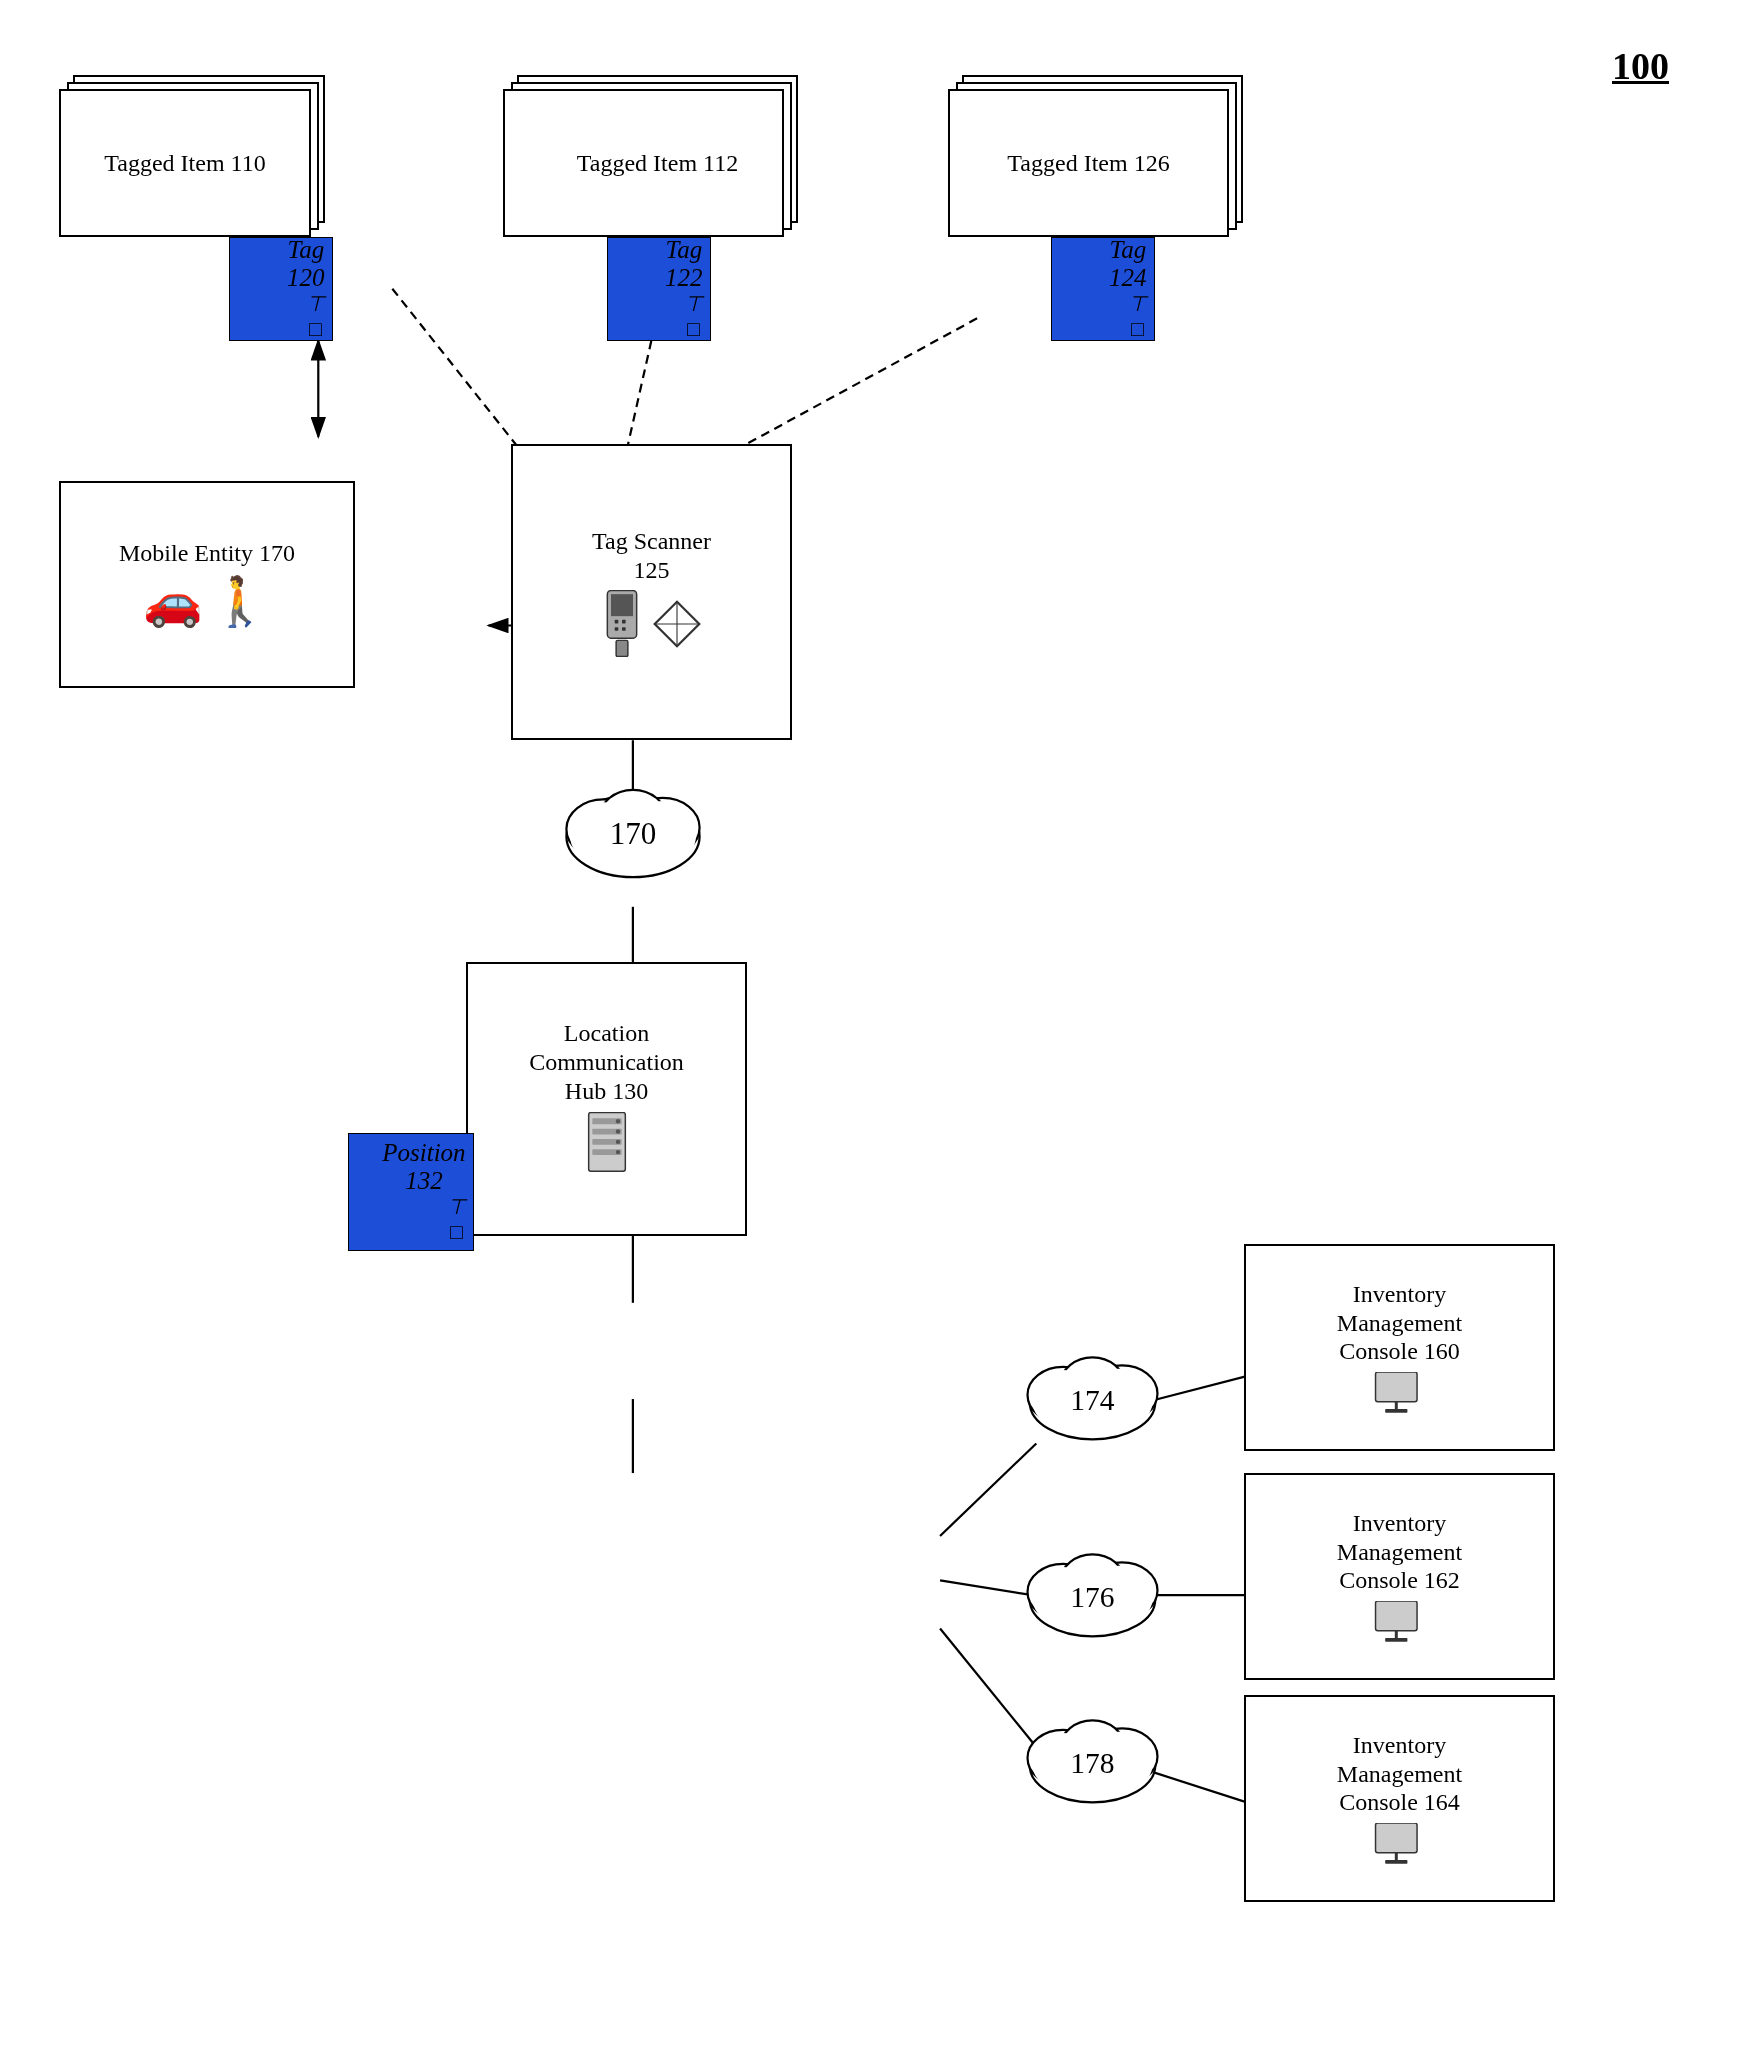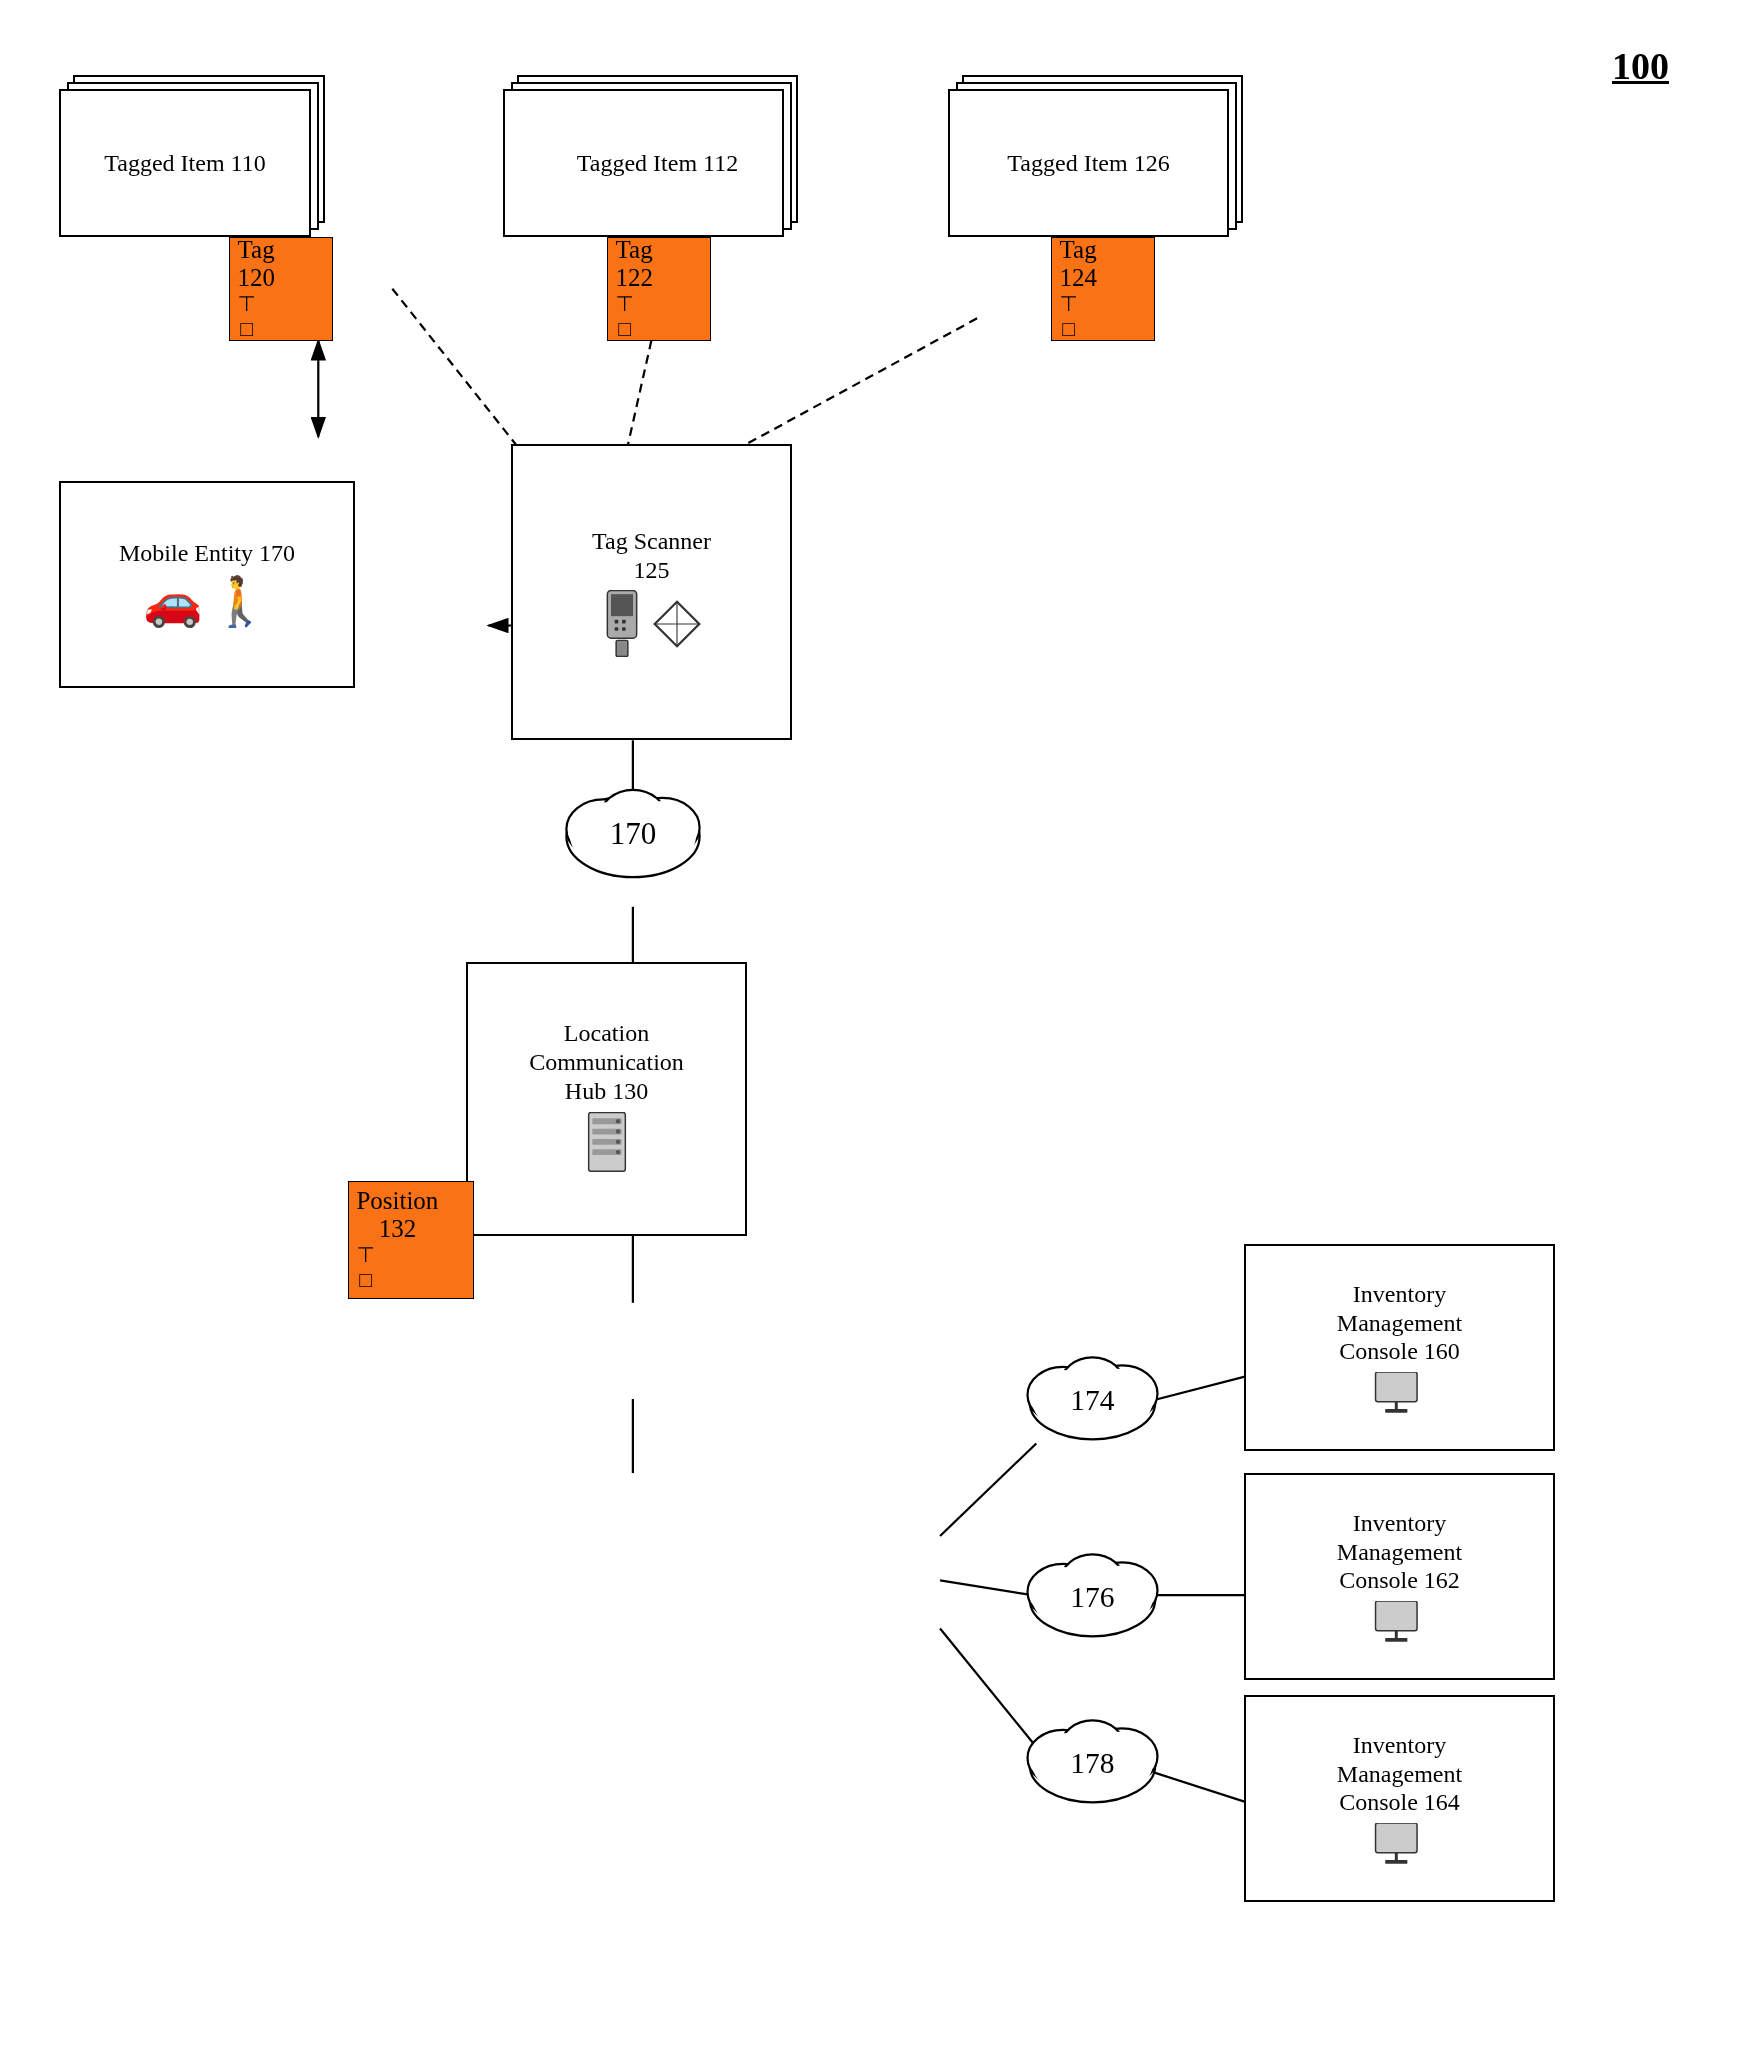--- a/index.html
+++ b/index.html
@@ -77,28 +77,29 @@
       top: 0; left: 0;
       width: 1758px;
       height: 2066px;
       pointer-events: none;
     }
 
     
     .tag-box {
       position: absolute;
       border: 1.5px solid #000;
-      background: #f97316;
+      background: #1d4ed8;
       display: flex;
       flex-direction: column;
-      align-items: flex-start;
+      align-items: flex-end;
       justify-content: center;
       text-align: center;
       font-size: 25px;
       padding: 3.7px 7.4px;
+      font-style: italic;
     }
 
     
     .icon-area {
       margin-top: 6px;
       display: flex;
       align-items: center;
       justify-content: center;
       gap: 7.4px;
     }
@@ -242,21 +243,21 @@
         <rect x="10" y="36" width="40" height="8" fill="#999" rx="1"></rect>
         <rect x="10" y="50" width="40" height="8" fill="#999" rx="1"></rect>
         <circle cx="45" cy="12" r="3" fill="#555"></circle>
         <circle cx="45" cy="26" r="3" fill="#555"></circle>
         <circle cx="45" cy="40" r="3" fill="#555"></circle>
         <circle cx="45" cy="54" r="3" fill="#555"></circle>
       </svg>
     </div>
   </div>
 
-  <div class="tag-box" style="left:348px; top:1181px; width:126px; height:118px;">
+  <div class="tag-box" style="left:348px; top:1133px; width:126px; height:118px;">
     <span>Position<br>132</span>
     <span style="font-size:21px;">⊤<br>□</span>
   </div>
 
 
 
   <div style="position:absolute; left:1022px; top:1347px; width:141px; height:96px;">
     <svg width="141" height="96" viewBox="0 0 190 130">
       <ellipse cx="95" cy="75" rx="85" ry="50" fill="#fff" stroke="#000" stroke-width="3"></ellipse>
       <ellipse cx="55" cy="65" rx="48" ry="38" fill="#fff" stroke="#000" stroke-width="3"></ellipse>

